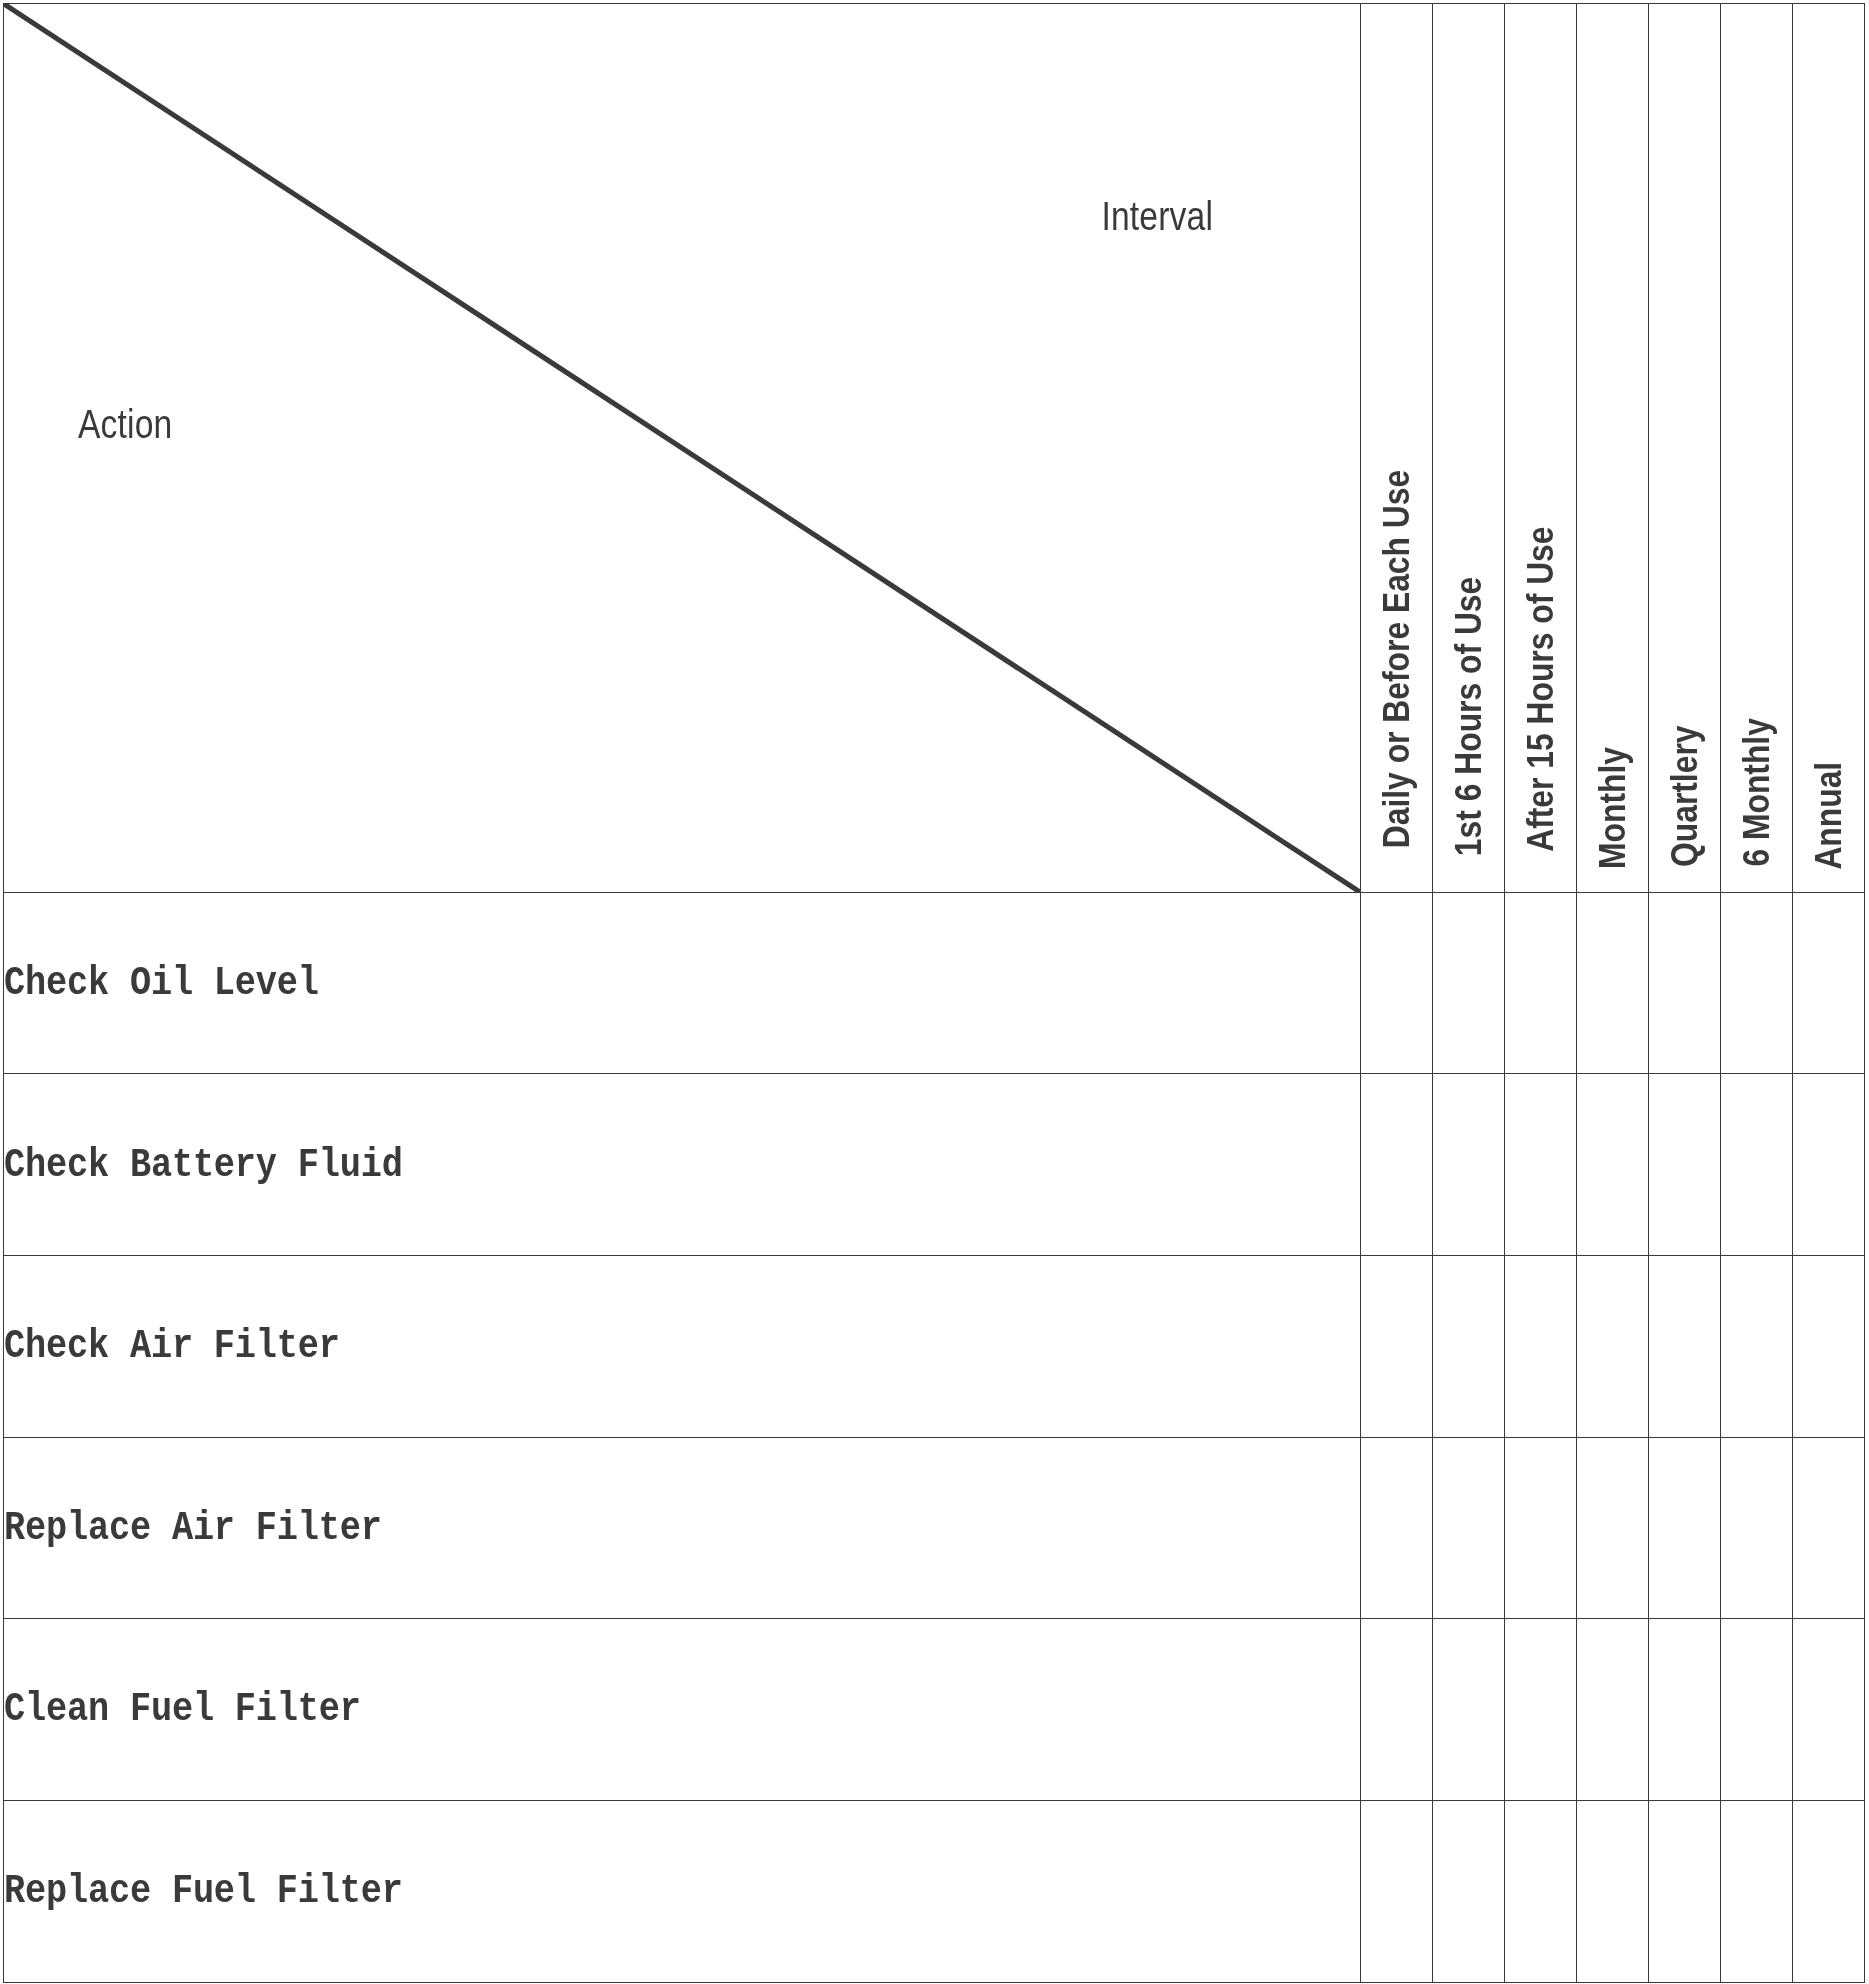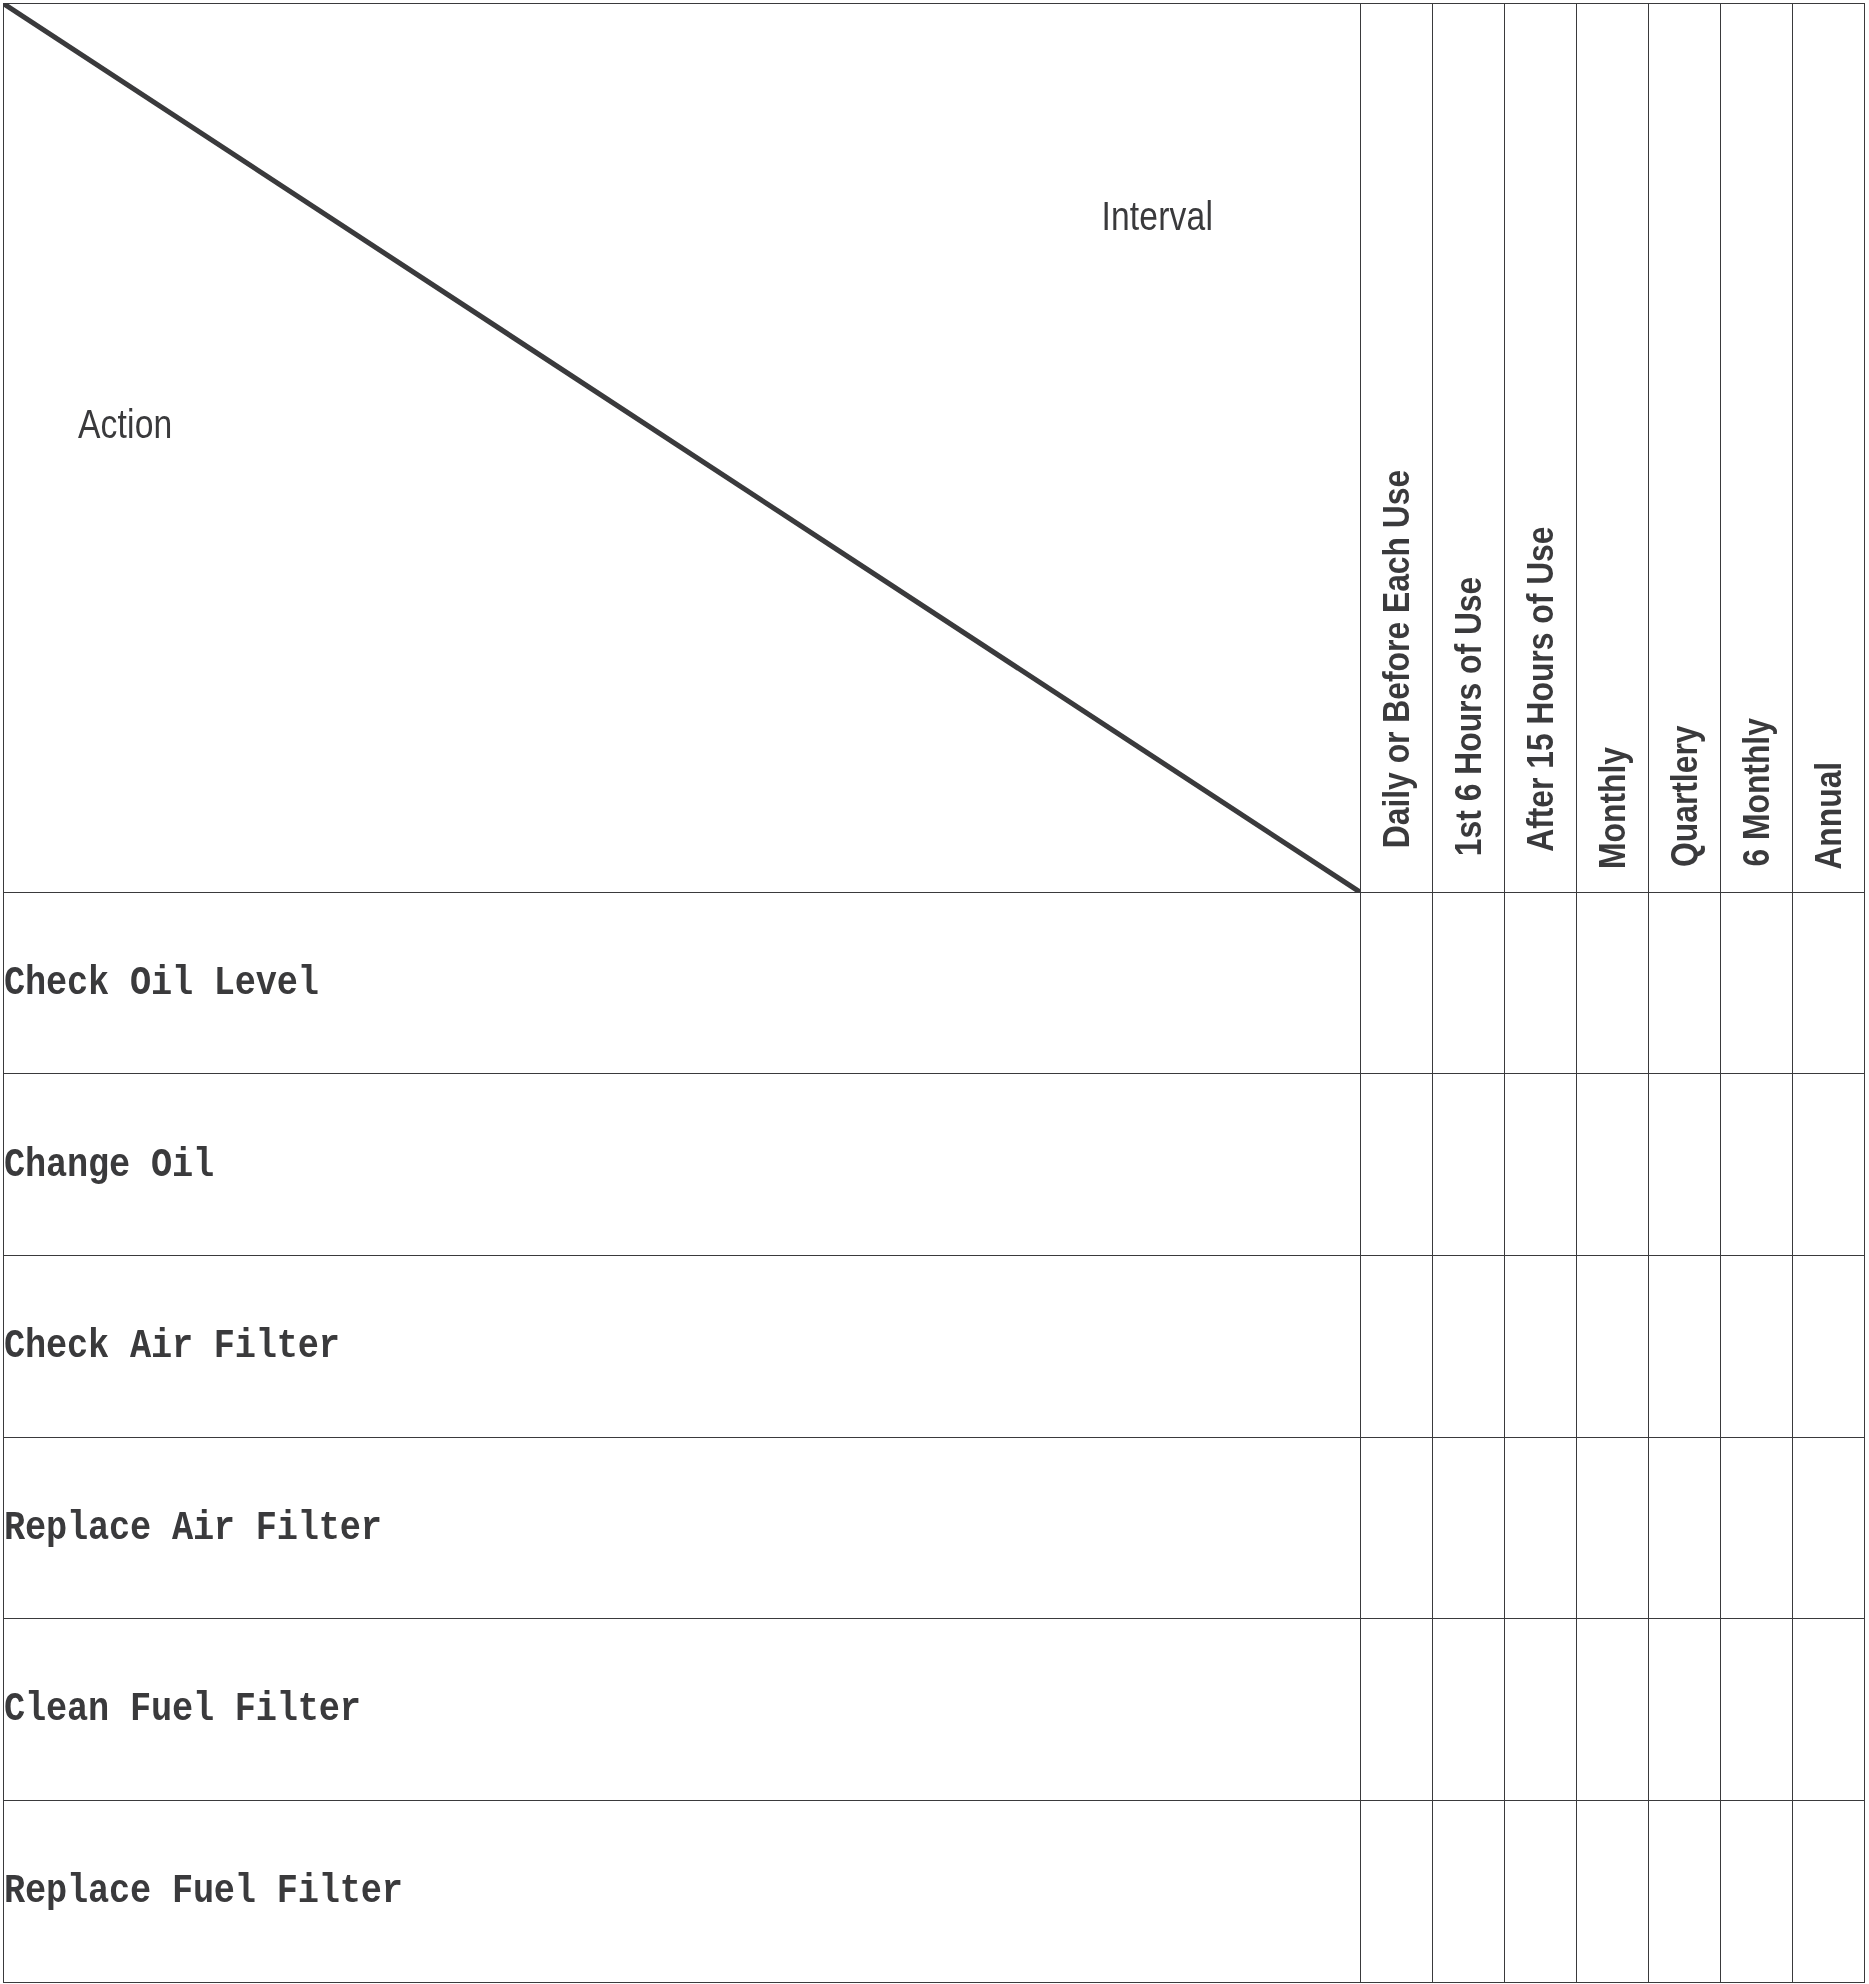--- a/index.html
+++ b/index.html
@@ -169,26 +169,26 @@
         <td class="action-label"><span>Check Oil Level</span></td>
         <td class="mark-cell first-interval on"></td>
         <td class="mark-cell"></td>
         <td class="mark-cell"></td>
         <td class="mark-cell"></td>
         <td class="mark-cell"></td>
         <td class="mark-cell"></td>
         <td class="mark-cell"></td>
       </tr>
       <tr class="action-row">
-        <td class="action-label"><span>Change Oil</span></td>
-        <td class="mark-cell first-interval"></td>
-        <td class="mark-cell on"></td>
-        <td class="mark-cell on"></td>
-        <td class="mark-cell"></td>
-        <td class="mark-cell on"></td>
+        <td class="action-label"><span>Check Battery Fluid</span></td>
+        <td class="mark-cell first-interval"></td>
+        <td class="mark-cell"></td>
+        <td class="mark-cell"></td>
+        <td class="mark-cell on"></td>
+        <td class="mark-cell"></td>
         <td class="mark-cell"></td>
         <td class="mark-cell"></td>
       </tr>
       <tr class="action-row">
         <td class="action-label"><span>Check Air Filter</span></td>
         <td class="mark-cell first-interval"></td>
         <td class="mark-cell"></td>
         <td class="mark-cell"></td>
         <td class="mark-cell on"></td>
         <td class="mark-cell"></td>

